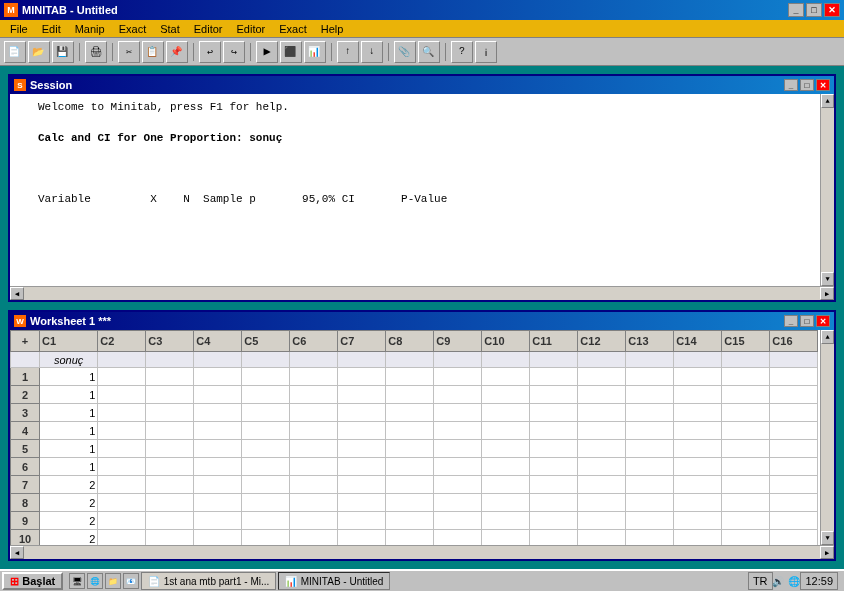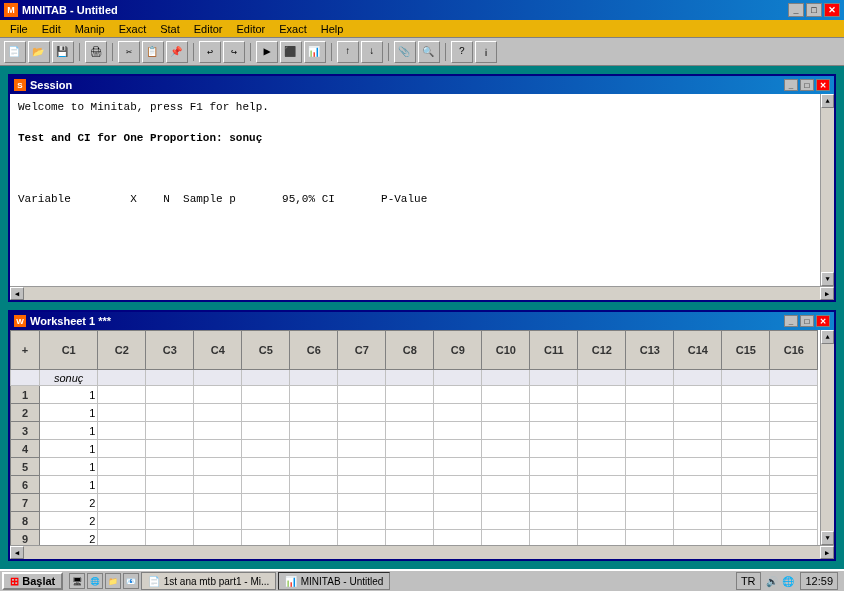--- a/index.html
+++ b/index.html
@@ -167,27 +167,27 @@
       background: #d4d0c8;
       border: 1px solid #808080;
       text-align: center;
       font-weight: bold;
       color: #333;
       height: 18px;
     }
     .col-header {
       background: #d4d0c8;
       border: 1px solid #808080;
-      text-align: center;
+      text-align: left;
       font-weight: bold;
       color: #333;
       height: 18px;
       min-width: 48px;
       white-space: nowrap;
-      padding: 13px 2px;
+      padding: 4px 2px;
     }
     .col-header.c1 { min-width: 55px; }
     .data-cell {
       border: 1px solid #c0c0c0;
       height: 18px;
       min-width: 48px;
       padding: 0 2px;
       text-align: right;
       white-space: nowrap;
     }
@@ -256,39 +256,39 @@
       font-size: 10px;
     }
     .taskbar-task.active {
       background: #c0c0c0;
       border: 1px inset #808080;
     }
     .taskbar-right {
       margin-left: auto;
       display: flex;
       align-items: center;
-      gap: 6px;
       padding-right: 4px;
       font-size: 11px;
     }
     .tray-box {
       background: #c0c0c0;
       border: 1px solid #808080;
       padding: 1px 4px;
       height: 18px;
       display: flex;
       align-items: center;
     }
 
     
     .session-scroll-area {
       flex: 1;
       display: flex;
       overflow: hidden;
       position: relative;
+      margin-left: 20px;
     }
     .session-text {
       flex: 1;
       overflow: hidden;
       padding: 6px 8px;
       font-family: 'Courier New', monospace;
       font-size: 11px;
       background: white;
     }
     .vscroll {
@@ -417,21 +417,21 @@
       <div class="window-controls">
         <div class="win-btn">_</div>
         <div class="win-btn">□</div>
         <div class="win-btn close-btn">✕</div>
       </div>
     </div>
     <div class="session-scroll-area">
       <div class="session-text">
         <pre>Welcome to Minitab, press F1 for help.</pre>
         <pre> </pre>
-        <pre><strong>Test and CI for One Proportion: sonuç</strong></pre>
+        <pre><strong>Calc and CI for One Proportion: sonuç</strong></pre>
         <pre> </pre>
         <pre> </pre>
         <pre> </pre>
         <pre>Variable         X    N  Sample p       95,0% CI       P-Value</pre>
       </div>
       <div class="vscroll">
         <div class="vscroll-btn">▲</div>
         <div class="vscroll-track"></div>
         <div class="vscroll-btn">▼</div>
       </div>
@@ -664,20 +664,39 @@
                 <td class="data-cell"></td>
                 <td class="data-cell"></td>
                 <td class="data-cell"></td>
                 <td class="data-cell"></td>
                 <td class="data-cell"></td>
                 <td class="data-cell"></td>
                 <td class="data-cell"></td>
                 <td class="data-cell"></td>
               </tr>
               <tr>
+                <td class="row-header-col">10</td>
+                <td class="data-cell c1">2</td>
+                <td class="data-cell"></td>
+                <td class="data-cell"></td>
+                <td class="data-cell"></td>
+                <td class="data-cell"></td>
+                <td class="data-cell"></td>
+                <td class="data-cell"></td>
+                <td class="data-cell"></td>
+                <td class="data-cell"></td>
+                <td class="data-cell"></td>
+                <td class="data-cell"></td>
+                <td class="data-cell"></td>
+                <td class="data-cell"></td>
+                <td class="data-cell"></td>
+                <td class="data-cell"></td>
+                <td class="data-cell"></td>
+              </tr>
+              <tr>
                 <td class="row-header-col">11</td>
                 <td class="data-cell c1">2</td>
                 <td class="data-cell"></td>
                 <td class="data-cell"></td>
                 <td class="data-cell"></td>
                 <td class="data-cell"></td>
                 <td class="data-cell"></td>
                 <td class="data-cell"></td>
                 <td class="data-cell"></td>
                 <td class="data-cell"></td>

